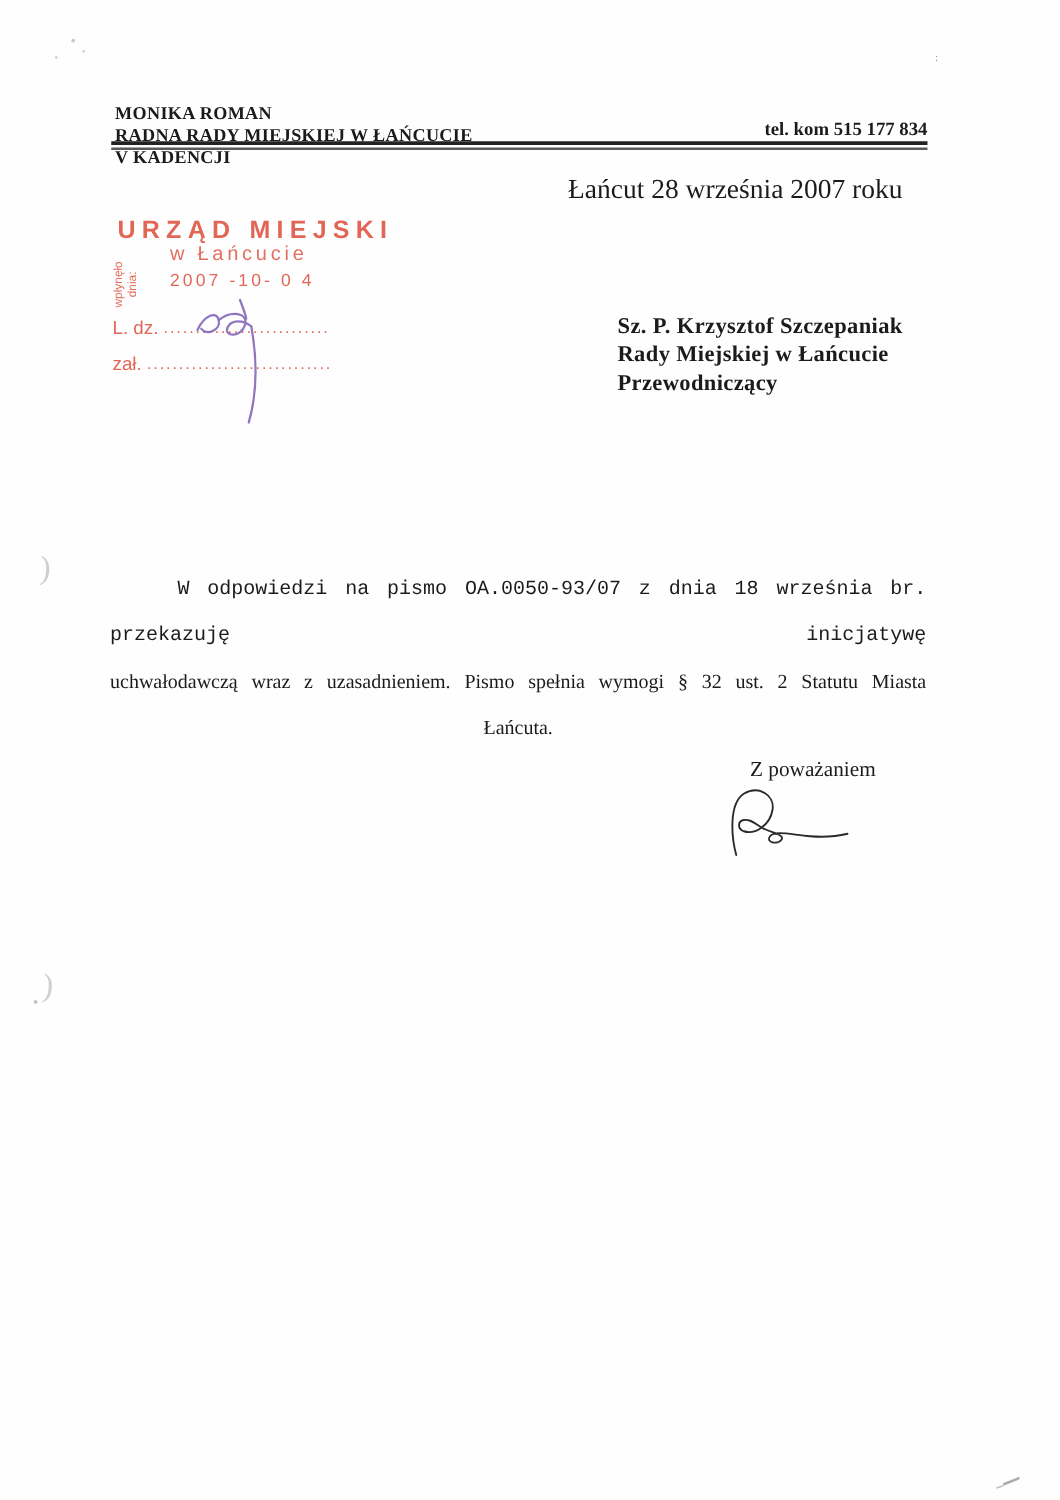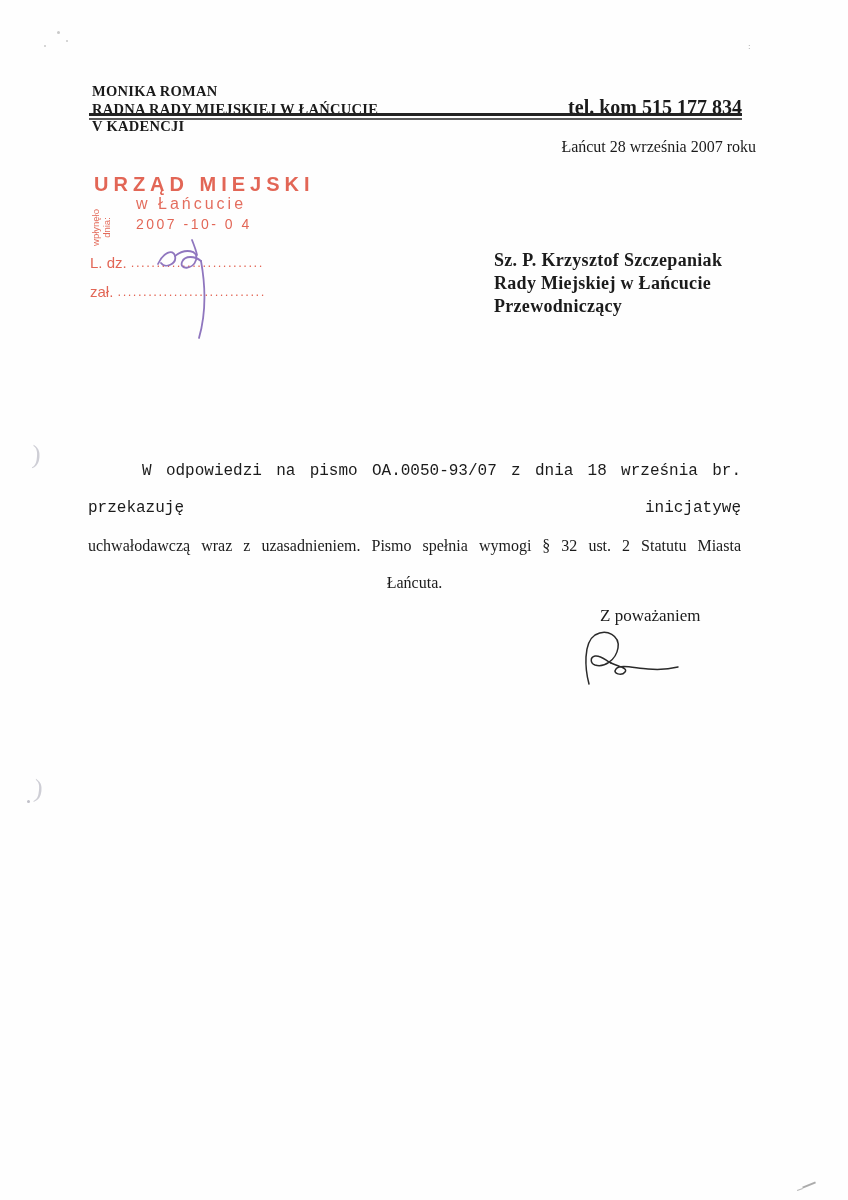--- a/index.html
+++ b/index.html
@@ -24,37 +24,37 @@
     letter-spacing: 0.3px;
     color: #1a1a1a;
     white-space: nowrap;
     margin-top: 24px;
   }
   .phone {
     position: absolute;
     right: 106px;
     top: 96px;
     font-weight: bold;
-    font-size: 20px;
+    font-size: 15px;
     white-space: nowrap;
   }
   .rule {
     position: absolute;
     left: 89px;
     top: 113px;
     width: 653px;
   }
   .rule .thick { height: 3px; background: #232323; }
   .rule .thin  { height: 2px; background: #5a5a5a; margin-top: 1.5px; }
 
   .place-date {
     position: absolute;
-    right: 92px;
+    right: 126px;
     top: 138px;
-    font-size: 16px;
+    font-size: 22px;
     white-space: nowrap;
   }
 
   
   .stamp { position: absolute; left: 0; top: 0; color: #e05a48; font-family: "Liberation Sans", sans-serif; }
   .stamp-office {
     position: absolute;
     left: 94px;
     top: 173px;
     font-size: 20px;

